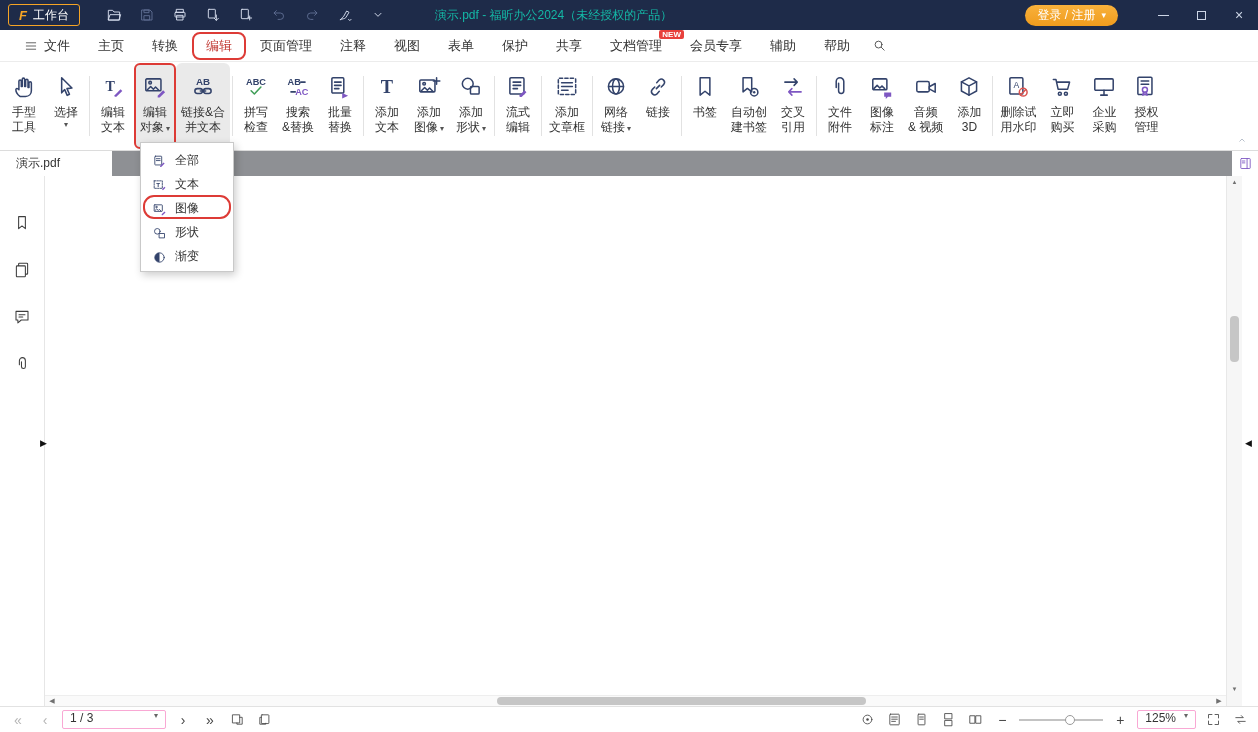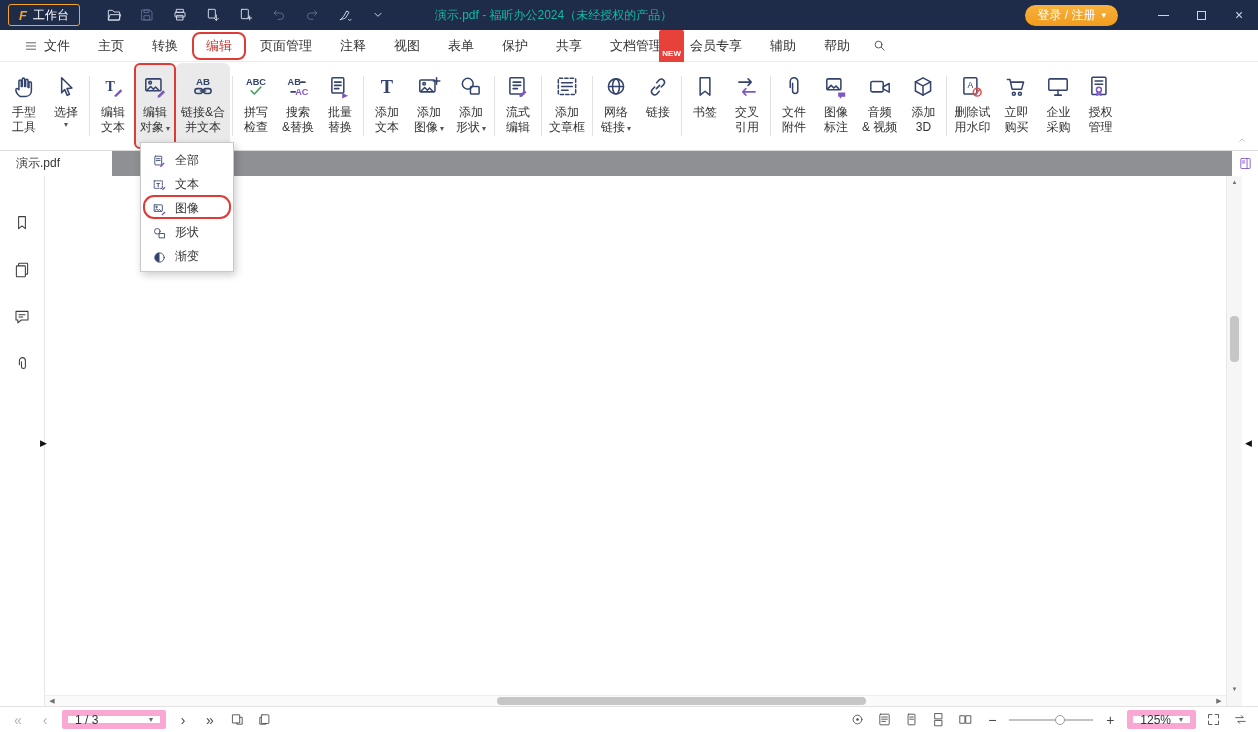--- a/index.html
+++ b/index.html
@@ -23,21 +23,21 @@
 .win-btn{width:38px;height:30px;color:#cdd6e6;font-size:14px}
 .min-glyph{width:11px;height:1px;background:#cdd6e6;display:block}
 .max-glyph{width:9px;height:9px;border:1px solid #cdd6e6;display:block}
 
 .menubar{height:32px;flex:0 0 32px;background:#fff;border-bottom:1px solid #ececec;display:flex;align-items:center;padding:0 10px}
 .menubar-items{display:flex;align-items:center}
 .mitem{display:flex;align-items:center;gap:6px;padding:3px 12px;font-size:13px;color:#333;position:relative;border:2px solid transparent;border-radius:8px;white-space:nowrap}
 .mitem.active{color:#c23b35}
 .mitem.annotated{border-color:#dd3b36}
 .micon{color:#444}.micon svg{width:14px;height:14px}
-.newbadge{position:absolute;top:-4px;right:-10px;background:#e8413c;color:#fff;font-size:8px;padding:19px 3px;border-radius:2px;font-weight:bold}
+.newbadge{position:absolute;top:-4px;right:-10px;background:#e8413c;color:#fff;font-size:8px;padding:0 3px;border-radius:2px;font-weight:bold}
 .mb-search{margin-left:8px;color:#444;cursor:pointer}
 .mb-search svg{width:15px;height:15px}
 
 .ribbon{height:89px;flex:0 0 89px;border-bottom:1px solid #dcdcdc;background:#fff;position:relative}
 .ribbon-buttons{display:flex;align-items:stretch;height:88px;padding:0 3px}
 .rbtn{display:flex;flex-direction:column;align-items:center;justify-content:flex-start;min-width:42px;padding:8px 3px 4px;gap:5px;font-size:12px;color:#333;border:2px solid transparent;border-radius:6px;margin:1px 0;white-space:nowrap}
 .rbtn.pressed{background:#eaeaea}
 .rbtn.annotated{border-color:#dd3b36}
 .ricon{color:#33436b;height:27px;display:flex;align-items:center}
 .ricon svg{width:26px;height:26px}
@@ -72,21 +72,21 @@
 .vs-thumb{position:absolute;left:3px;width:9px;top:140px;height:46px;background:#c6c6c6;border-radius:4px}
 .edge{width:16px;flex:0 0 16px;background:#fff;position:relative}
 .edge-handle{position:absolute;top:262px;left:3px;font-size:9px;color:#111;cursor:pointer}
 
 .statusbar{height:26px;flex:0 0 26px;background:#fff;border-top:1px solid #e2e2e2;display:flex;align-items:center;justify-content:space-between;padding:0 8px}
 .sb-left,.sb-right{display:flex;align-items:center;gap:7px}
 .sb-ic{color:#4a4a4a;width:20px;height:20px}
 .sb-ic svg{width:15px;height:15px}
 .sb-ic.glyph{font-size:14px;color:#444}
 .sb-ic.dim{color:#b5b5b5}
-.combo{border:6px solid #f9a8d4;border-radius:2px;height:19px;display:flex;align-items:center;gap:8px;padding:0 7px;font-size:12px;color:#333;background:#fff}
+.combo{border:1px solid #f9a8d4;border-radius:2px;height:19px;display:flex;gap:8px;padding:0 7px;font-size:12px;color:#333;background:#fff}
 .combo.pagec{min-width:104px;justify-content:space-between}
 .combo-caret{font-size:8px;color:#666}
 .slider{width:84px;height:20px;position:relative;display:flex;align-items:center}
 .slider-track{width:100%;height:2px;background:#c3c3c3}
 .slider-knob{position:absolute;left:55%;top:5px;width:10px;height:10px;border-radius:50%;background:#fff;border:1px solid #9a9a9a}
 
 .dropdown{position:absolute;left:140px;top:142px;width:94px;background:#fff;border:1px solid #c9c9c9;box-shadow:2px 3px 8px rgba(0,0,0,.2);padding:4px 0;z-index:60}
 .dd-item{height:24px;display:flex;align-items:flex-end;gap:8px;padding:0 7px;font-size:12px;color:#333;border:2px solid transparent;border-radius:11px;margin:0 2px}
 .dd-item.annotated{border-color:#dd3b36}
 .dd-ic{color:#33436b}.dd-ic svg{width:15px;height:15px}
@@ -455,20 +455,33 @@
               <path d="M7.5 3.5h9v16l-4.5-3.6-4.5 3.6z"></path>
             </svg>
           </span>
           <span class="rlabel">
             <span class="rline">书签</span>
           </span>
         </button>
         <button class="rbtn">
           <span class="ricon">
             <svg viewBox="0 0 24 24" fill="none" stroke="currentColor" stroke-width="1.4" stroke-linecap="round" stroke-linejoin="round">
+              <path d="M6.5 3.5h8v13l-4-3.2-4 3.2z"></path>
+              <circle cx="16.8" cy="16.8" r="3.4"></circle>
+              <circle cx="16.8" cy="16.8" r="1.1" fill="currentColor" stroke="none"></circle>
+            </svg>
+          </span>
+          <span class="rlabel">
+            <span class="rline">自动创</span>
+            <span class="rline">建书签</span>
+          </span>
+        </button>
+        <button class="rbtn">
+          <span class="ricon">
+            <svg viewBox="0 0 24 24" fill="none" stroke="currentColor" stroke-width="1.4" stroke-linecap="round" stroke-linejoin="round">
               <path d="M4.5 7.5h11M13 4.5l2.9 3-2.9 3"></path>
               <path d="M19.5 16.5h-11M11 13.5l-2.9 3 2.9 3" stroke="#7e57c2"></path>
             </svg>
           </span>
           <span class="rlabel">
             <span class="rline">交叉</span>
             <span class="rline">引用</span>
           </span>
         </button>
         <span class="rsep"></span>

